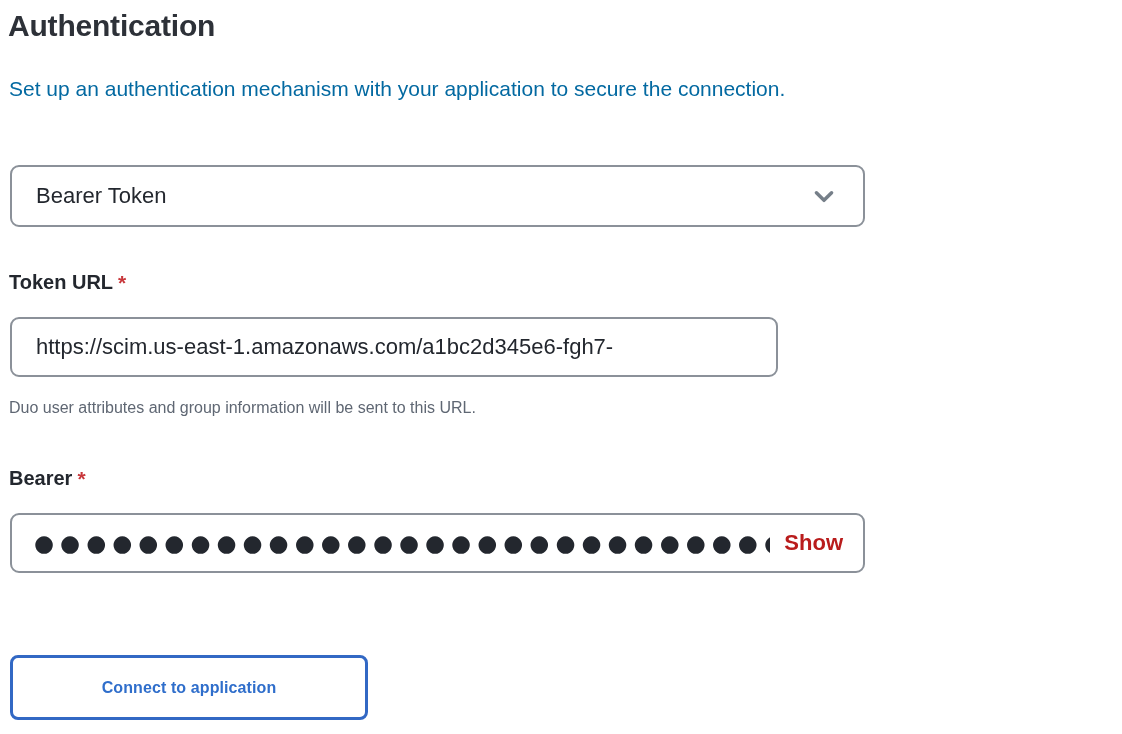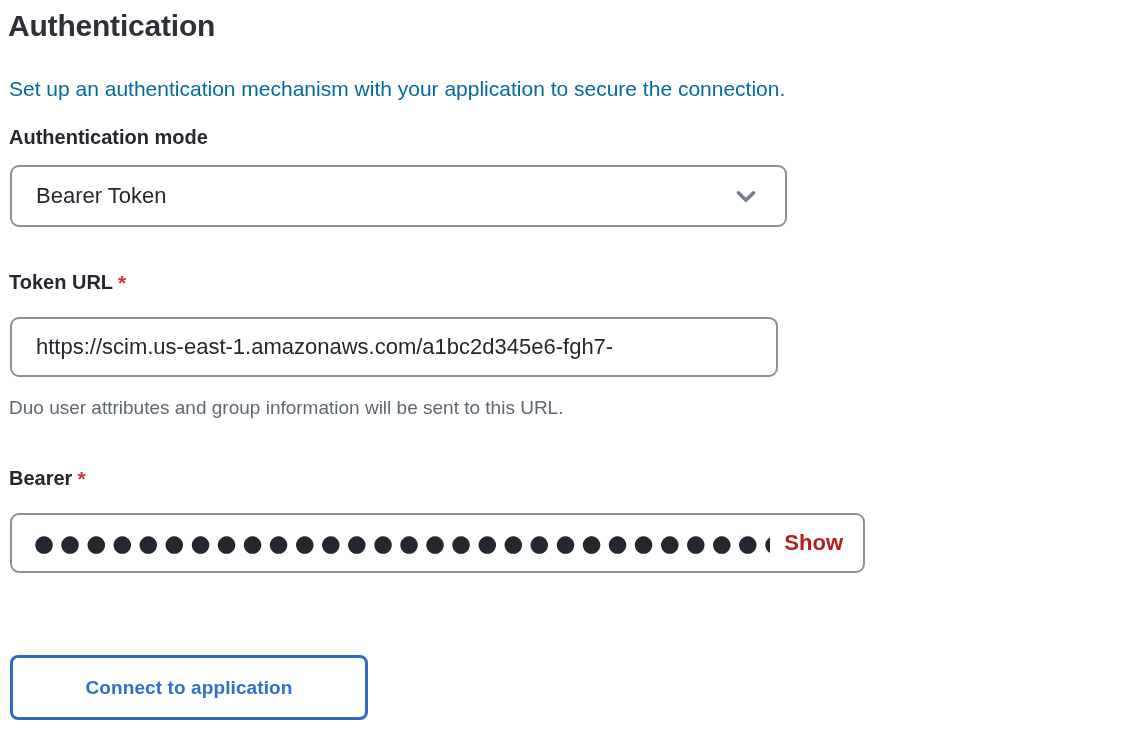--- a/index.html
+++ b/index.html
@@ -68,21 +68,21 @@
   .control-text {
     font-size: 22px;
     color: #23272e;
     line-height: 28px;
     white-space: nowrap;
     overflow: hidden;
   }
   .select-field {
     left: 10px;
     top: 165px;
-    width: 777px;
+    width: 855px;
     height: 62px;
     padding: 0 18px 0 24px;
     justify-content: space-between;
   }
   .chevron-icon {
     width: 26px;
     height: 26px;
     flex: 0 0 auto;
     display: block;
     margin-right: 8px;
@@ -117,59 +117,56 @@
     font-weight: bold;
     color: #b91c1c;
     line-height: 26px;
     white-space: nowrap;
     flex: 0 0 auto;
     margin-left: 14px;
     cursor: pointer;
   }
   .helper-text {
     position: absolute;
-    font-size: 19px;
+    font-size: 16px;
     color: #5f6773;
     line-height: 26px;
     white-space: nowrap;
   }
   .connect-button {
     position: absolute;
     left: 10px;
     top: 655px;
     width: 358px;
     height: 65px;
     box-sizing: border-box;
     background: #ffffff;
     border: 3px solid #3268c4;
     border-radius: 8px;
     color: #2f6ecb;
     font-family: "Liberation Sans", sans-serif;
-    font-size: 19px;
+    font-size: 16px;
     font-weight: bold;
     letter-spacing: 0.1px;
     cursor: pointer;
     display: flex;
     align-items: center;
     justify-content: center;
     padding: 0;
   }
 </style>
 </head>
 <body>
 
 <div class="page">
 
   <div class="section-title">Authentication</div>
 
   <div class="section-desc">Set up an authentication mechanism with your application to secure the connection.</div>
 
-  <div class="field-label" style="left:9px; top:124px;">
-    <span>Authentication mode</span>
-  </div>
 
   <div class="control select-field">
     <span class="control-text">Bearer Token</span>
     <span class="chevron-icon">
       <svg viewBox="0 0 24 24" width="26" height="26" aria-hidden="true">
         <path d="M5 9 L12 16 L19 9" fill="none" stroke="#767f89" stroke-width="3.2" stroke-linecap="round" stroke-linejoin="round"></path>
       </svg>
     </span>
   </div>
 

